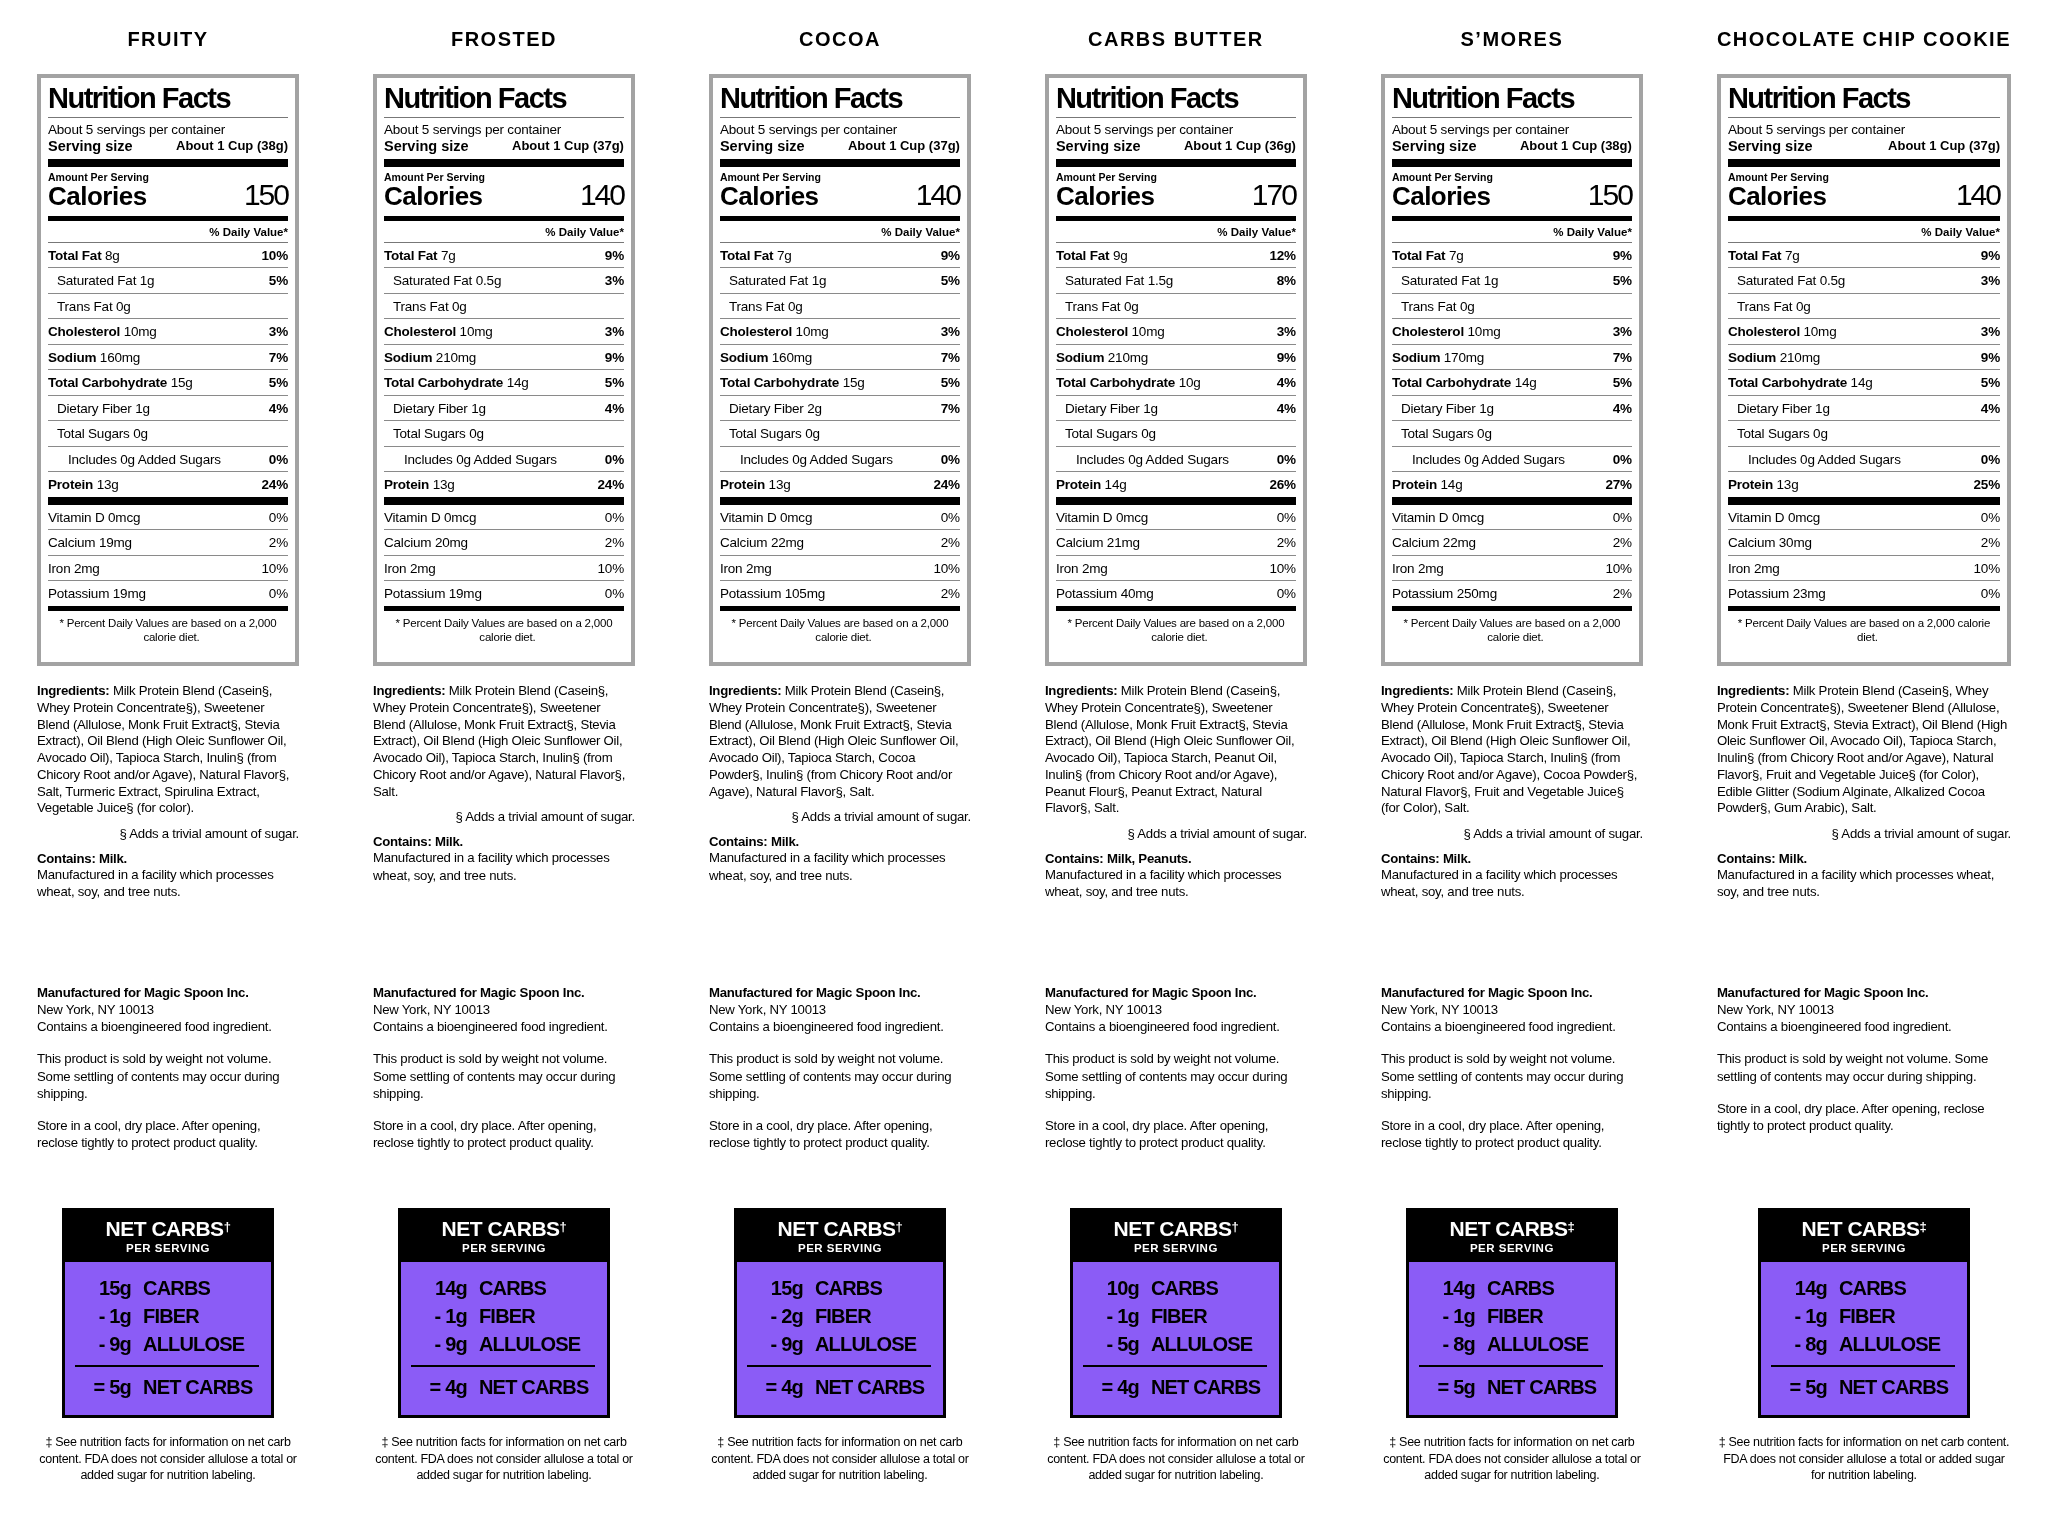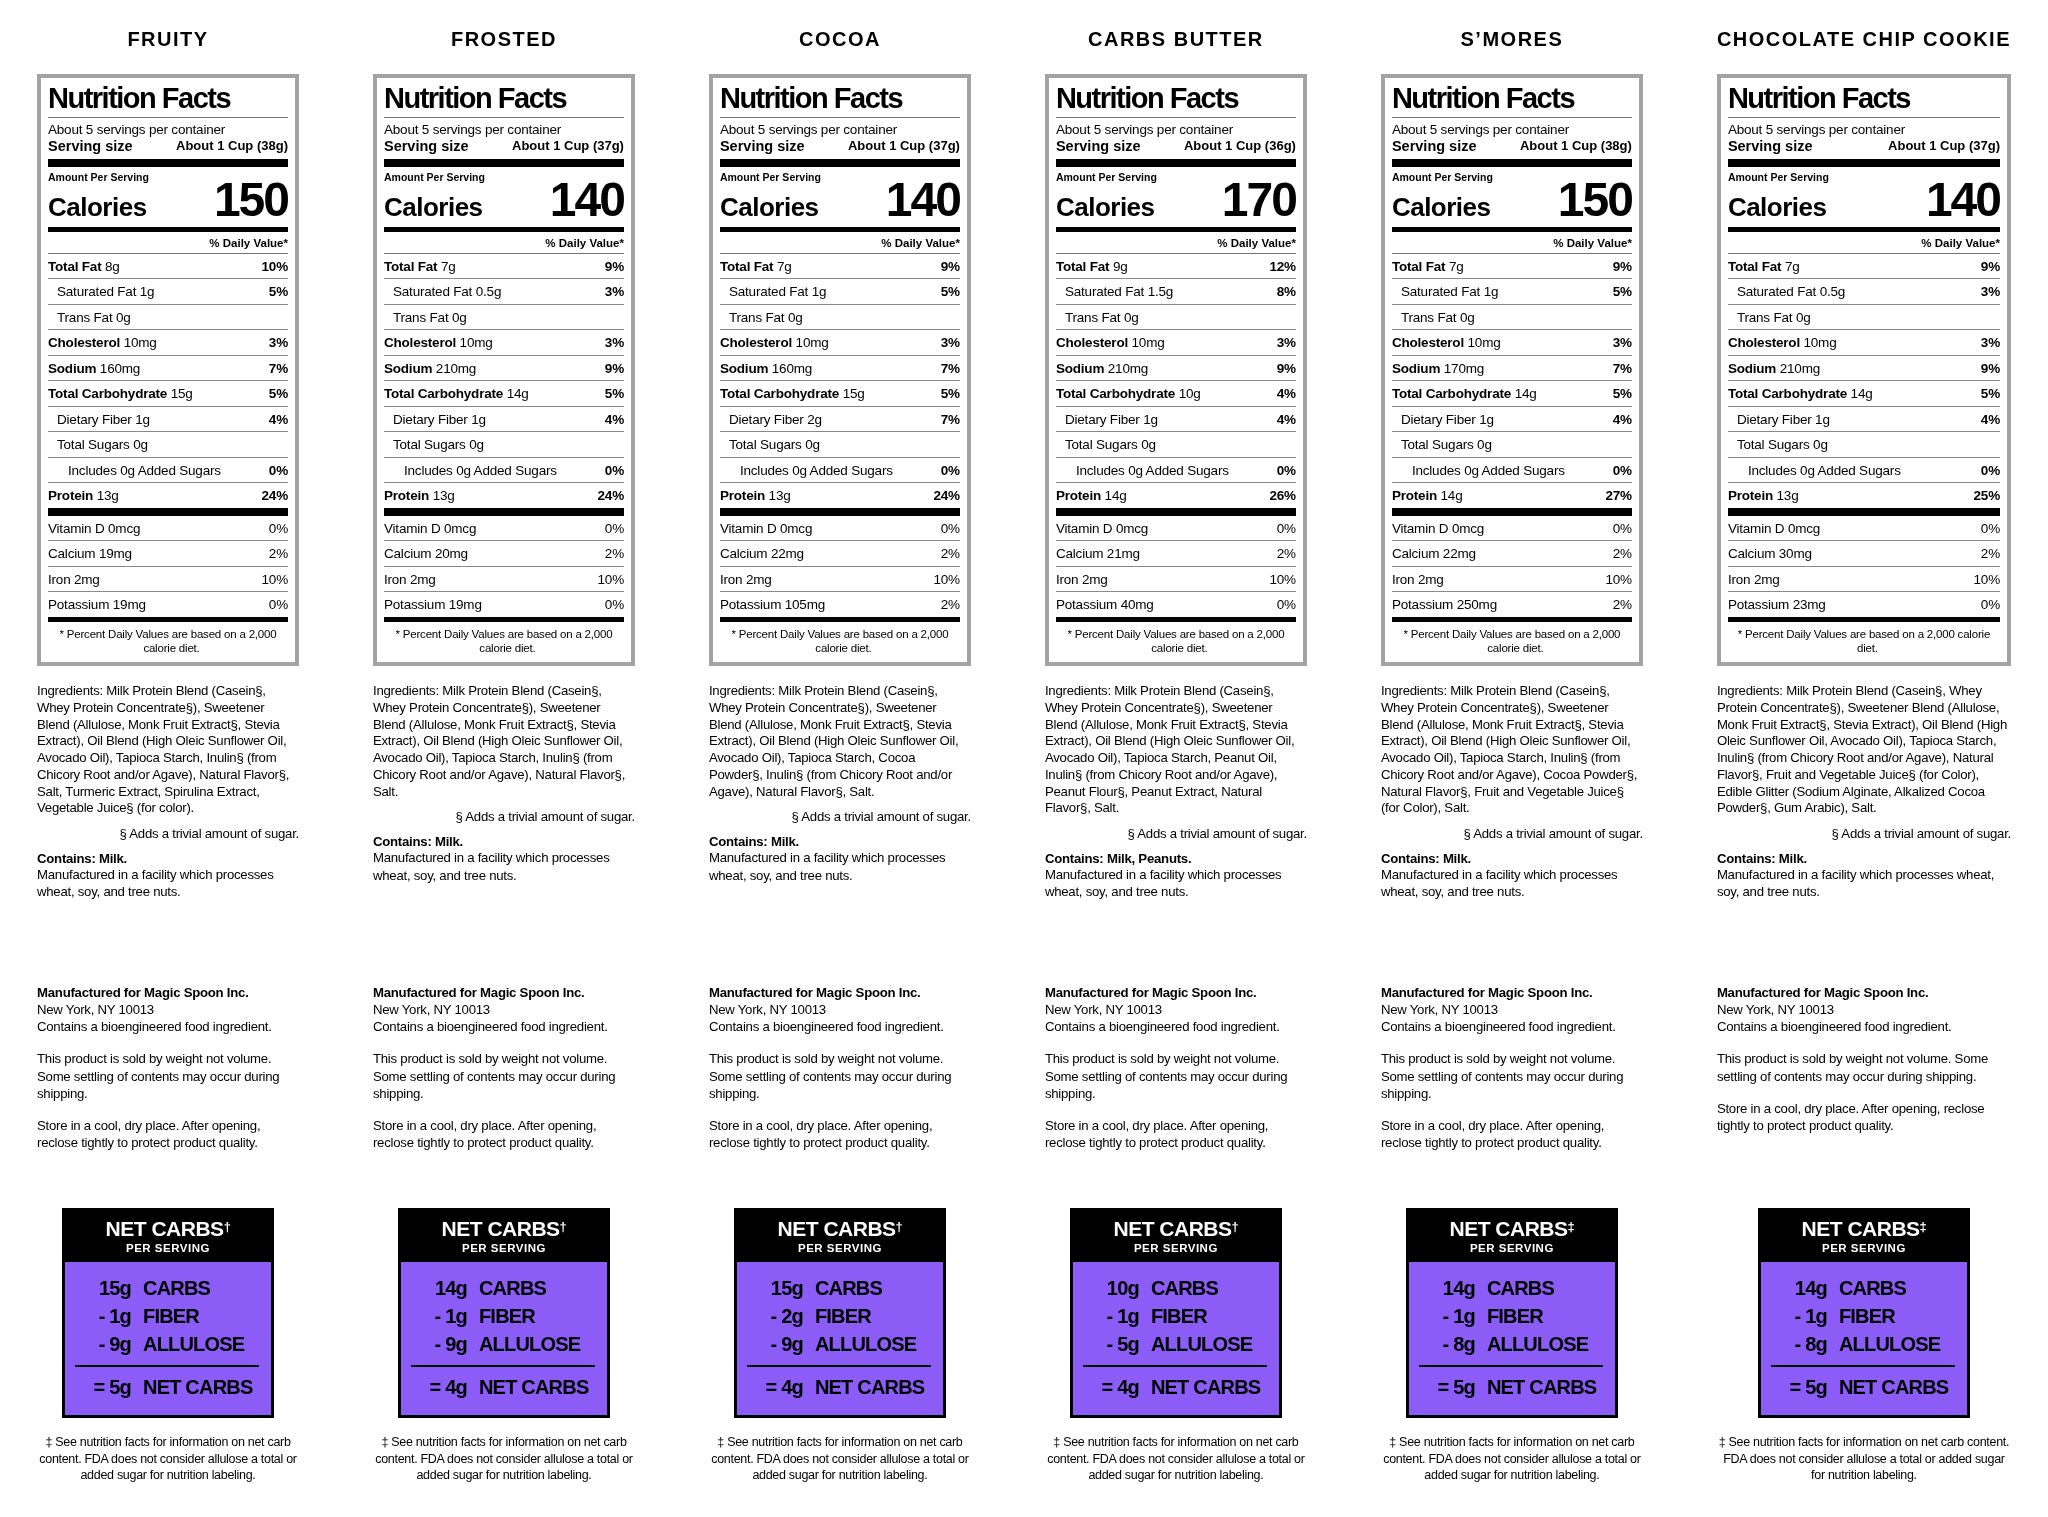--- a/index.html
+++ b/index.html
@@ -24,38 +24,38 @@
   .nf-serving-size { display:flex; justify-content:space-between; align-items:center;
                      font-weight:bold; padding-bottom:5px; }
   .ss-label { font-size:14.5px; }
   .ss-value { font-size:13px; }
   .bar { background:#000; }
   .bar-8 { height:8px; }
   .bar-5 { height:5px; }
   .nf-aps { font-size:10.5px; font-weight:bold; padding-top:4px; }
   .nf-cal { display:flex; justify-content:space-between; align-items:baseline; padding-bottom:4px; margin-top:-2px; }
   .cal-word { font-size:26px; font-weight:800; letter-spacing:-0.5px; }
-  .cal-num  { font-size:48px; font-weight:700; letter-spacing:-2px; line-height:0.8; }
+  .cal-num  { font-size:30px; font-weight:400; letter-spacing:-2px; line-height:0.8; }
   .nf-dvh { text-align:right; font-size:11.5px; font-weight:bold; padding:5px 0 4px;
             border-bottom:1px solid #777; }
   .nf-row { display:flex; justify-content:space-between; align-items:baseline;
             font-size:13.5px; letter-spacing:-0.2px;
             padding:5px 0 4.5px; border-bottom:1px solid #8a8a8a; }
   .nf-rows .nf-row:last-child { border-bottom:none; }
   .nf-row.ind1 { padding-left:9px; }
   .nf-row.ind2 { padding-left:20px; }
   .b { font-weight:bold; }
   .nf-dv { font-weight:bold; }
   .nf-vits .nf-dv { font-weight:normal; }
   .nf-foot { font-size:11.5px; line-height:1.25; padding:5px 0 0 7px; text-indent:-7px; letter-spacing:-0.2px;text-align:center; }
 
   
   .ingredients-block { height:318px; padding-top:17px; font-size:13.2px; overflow:hidden; }
   .ingredients { line-height:1.27; letter-spacing:-0.25px; }
-  .ing-label { font-weight:normal;margin-top:24px; }
+  .ing-label { font-weight:bold;margin-top:24px; }
   .sugar-note { text-align:right; margin:9px 0 10px; letter-spacing:-0.25px; }
   .contains { font-weight:bold; letter-spacing:-0.25px; }
   .facility { line-height:1.3; letter-spacing:-0.25px; }
 
   .mfg-block { height:208px; font-size:13.2px; line-height:1.3; letter-spacing:-0.25px; overflow:hidden; }
   .mfg-line1 { font-weight:bold; }
   .mfg-para { margin-top:15px; }
 
   
   .nc-box { width:212px; margin:16px auto; border:3px solid #000; background:#8b5cf6; }

